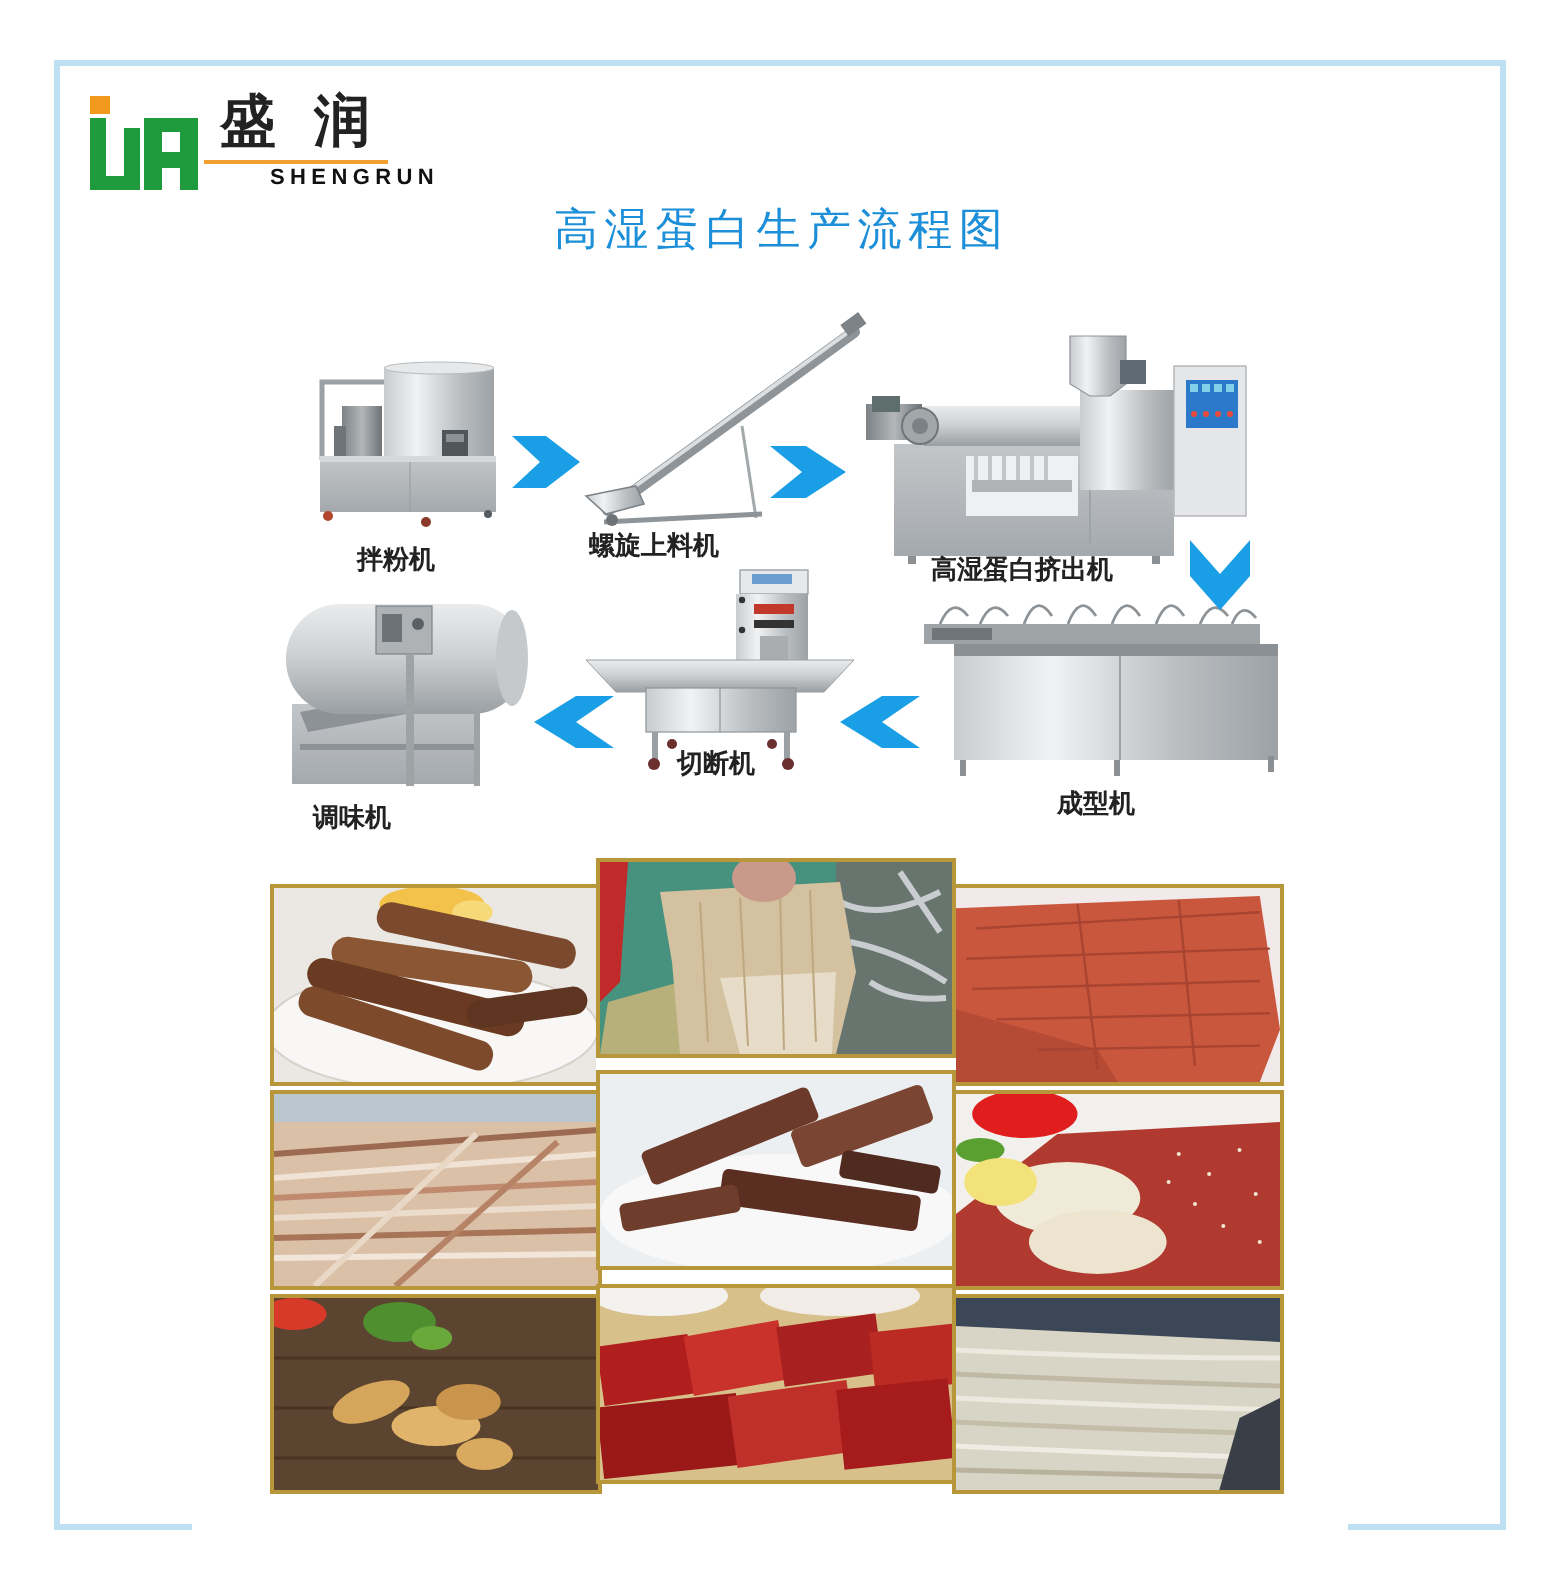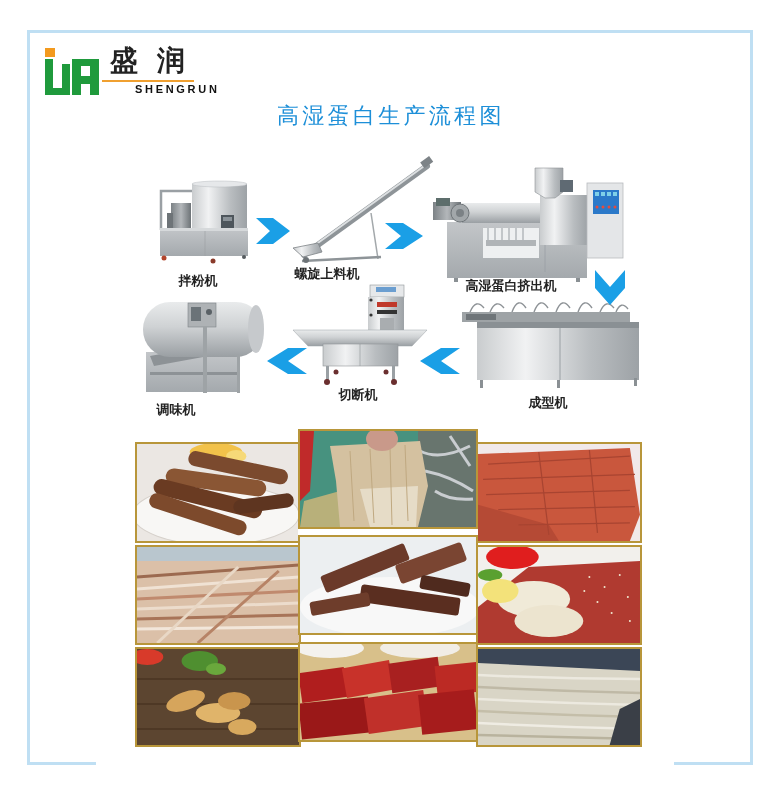--- a/index.html
+++ b/index.html
@@ -190,21 +190,21 @@
   <polygon fill="#1a9fe6" points="385,223 403,223 423,236 403,249 385,249 401,236"></polygon>
   <polygon fill="#1a9fe6" points="595,270 610,287 625,270 625,288 610,305 595,288"></polygon>
   <polygon fill="#1a9fe6" points="307,348 288,348 267,361 288,374 307,374 288,361"></polygon>
   <polygon fill="#1a9fe6" points="460,348 441,348 420,361 441,374 460,374 441,361"></polygon>
 </svg>
 
 <div class="step-label" style="left:198px;top:274px">拌粉机</div>
 <div class="step-label" style="left:327px;top:267px">螺旋上料机</div>
 <div class="step-label" style="left:511px;top:279px">高湿蛋白挤出机</div>
 <div class="step-label" style="left:548px;top:396px">成型机</div>
-<div class="step-label" style="left:358px;top:388px">切断机</div>
+<div class="step-label" style="left:358px;top:376px">切断机</div>
 <div class="step-label" style="left:176px;top:403px">调味机</div>
 
 <div class="mid-mat"></div>
 
 <div class="tile" style="left:135px;top:442px;width:166px;height:101px" aria-label="rolled brown jerky on plate">
   <svg viewBox="0 0 160 96" preserveAspectRatio="none">
     <rect width="160" height="96" fill="#ebe7e3"></rect>
     <ellipse cx="78" cy="8" rx="26" ry="9" fill="#f2c24a"></ellipse>
     <ellipse cx="98" cy="12" rx="10" ry="6" fill="#f6d978"></ellipse>
     <ellipse cx="78" cy="70" rx="82" ry="30" fill="#f8f7f5" stroke="#d6d1cb" stroke-width="1"></ellipse>

